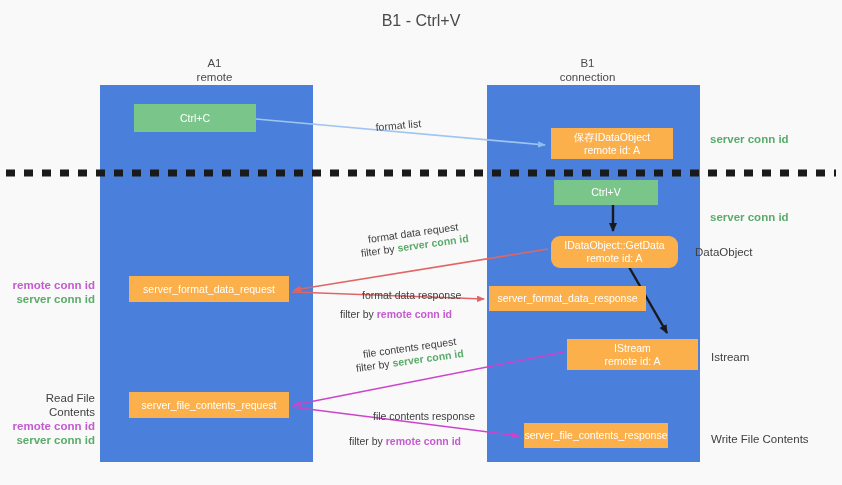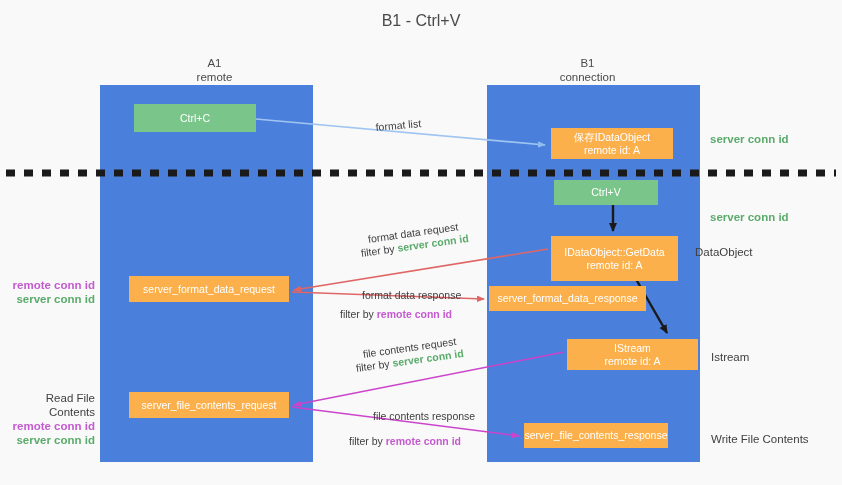--- a/index.html
+++ b/index.html
@@ -38,21 +38,21 @@
     text-align:center;color:#ffffff;
     font-size:10.5px;line-height:13px;
     padding:2px 4px;
   }
   .box.green{background:#7ac68a;}
   .box.orange{background:#fbb04c;}
 
   #box-ctrlc{left:134px;top:104px;width:122px;height:28px;}
   #box-save-idataobject{left:551px;top:128px;width:122px;height:31px;}
   #box-ctrlv{left:554px;top:180px;width:104px;height:25px;}
-  #box-getdata{left:551px;top:236px;width:127px;height:45px;}
+  #box-getdata{left:551px;top:236px;width:127px;height:32px;border-radius:9px;}
   #box-fmt-req{left:129px;top:276px;width:160px;height:26px;}
   #box-fmt-resp{left:489px;top:286px;width:157px;height:25px;}
   #box-istream{left:567px;top:339px;width:131px;height:31px;}
   #box-file-req{left:129px;top:392px;width:160px;height:26px;}
   #box-file-resp{left:524px;top:423px;width:144px;height:25px;}
 
   
   .rlabel{font-size:11.5px;line-height:14px;color:#404040;}
   .rlabel.green{color:#5aab6b;font-weight:bold;}
   #r-conn1{left:710px;top:132px;}

